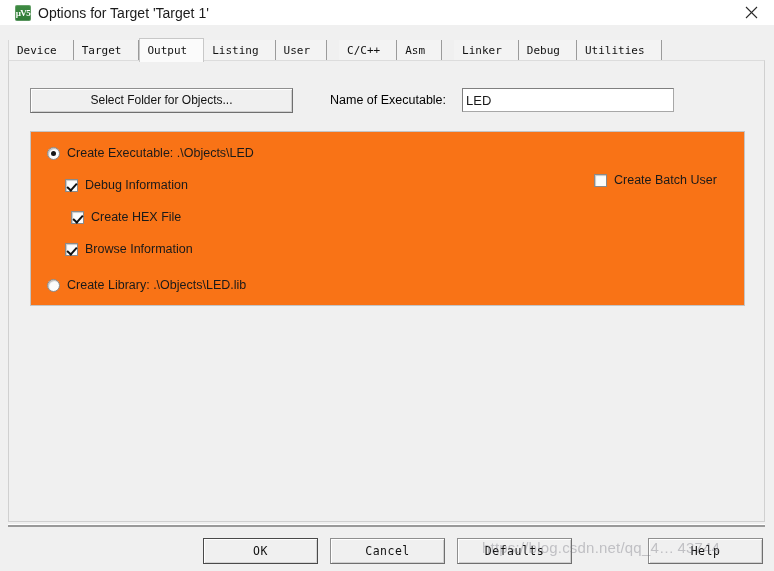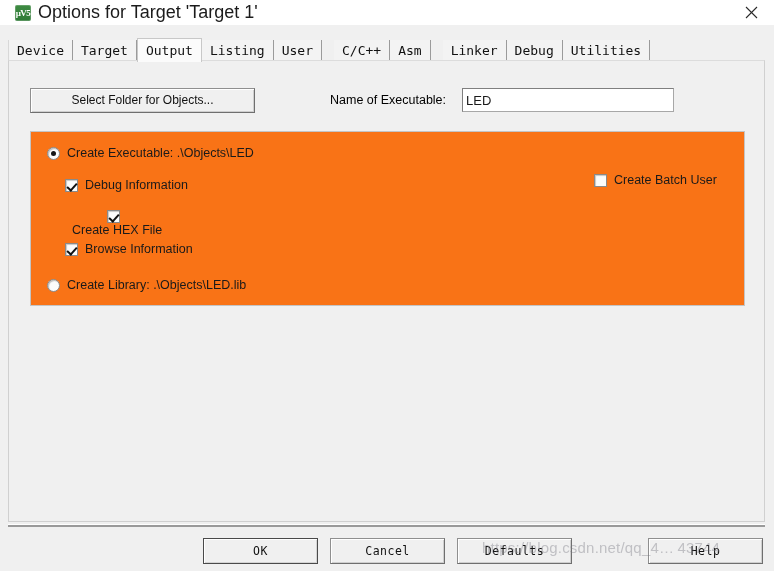--- a/index.html
+++ b/index.html
@@ -46,21 +46,21 @@
     height: 16px;
     color: #ffffff;
     font-family: "Liberation Serif", serif;
     font-size: 9px;
     font-weight: bold;
     line-height: 16px;
     text-align: center;
     letter-spacing: -0.5px;
   }
   .title-text {
-    font-size: 18px;
+    font-size: 14px;
     color: #1b1b1b;
     font-family: "Liberation Sans", sans-serif;
     white-space: nowrap;
   }
   .close-btn {
     position: absolute;
     right: 0; top: 0;
     width: 46px;
     height: 25px;
     display: flex;
@@ -75,23 +75,23 @@
     left: 8px;
     top: 38px;
     width: 757px;
     height: 22px;
     display: flex;
     align-items: flex-start;
   }
   .tab {
     height: 21px;
     line-height: 21px;
-    padding: 0 8px 0 8px;
+    padding: 0 16px 0 8px;
     font-family: "DejaVu Sans Mono", monospace;
-    font-size: 13px;
+    font-size: 11px;
     color: #111;
     background: #f3f3f3;
     border-right: 1px solid #9b9b9b;
     white-space: nowrap;
     box-sizing: border-box;
     position: relative;
     top: 2px;
   }
   .tab.first { border-left: 1px solid #d8d8d8; }
   .tab.active {
@@ -142,21 +142,21 @@
   }
   .btn.default {
     border: 1px solid #4a4a4a;
     box-shadow: inset 1px 1px 0 #ffffff, inset -1px -1px 0 #d4d4d4;
   }
 
   #select-folder-btn {
     position: absolute;
     left: 30px;
     top: 88px;
-    width: 225px;
+    width: 263px;
     height: 25px;
     line-height: 23px;
   }
 
   .lbl-exe {
     position: absolute;
     left: 330px;
     top: 93px;
     font-size: 12.5px;
     color: #000000;
@@ -321,21 +321,21 @@
   <div class="opt-row" style="left:16px; top:14px;">
     <span class="radio checked"></span>
     <span class="opt-label">Create Executable:  .\Objects\LED</span>
   </div>
 
   <div class="opt-row" style="left:34px; top:46px;">
     <span class="cbox checked"></span>
     <span class="opt-label">Debug Information</span>
   </div>
 
-  <div class="opt-row" style="left:34px; top:78px;flex-direction:column;">
+  <div class="opt-row" style="left:40px; top:78px;">
     <span class="cbox checked"></span>
     <span class="opt-label">Create HEX File</span>
   </div>
 
   <div class="opt-row" style="left:16px; top:146px;">
     <span class="radio"></span>
     <span class="opt-label">Create Library:  .\Objects\LED.lib</span>
   </div>
 
   <div class="opt-row" style="left:34px; top:110px;">

